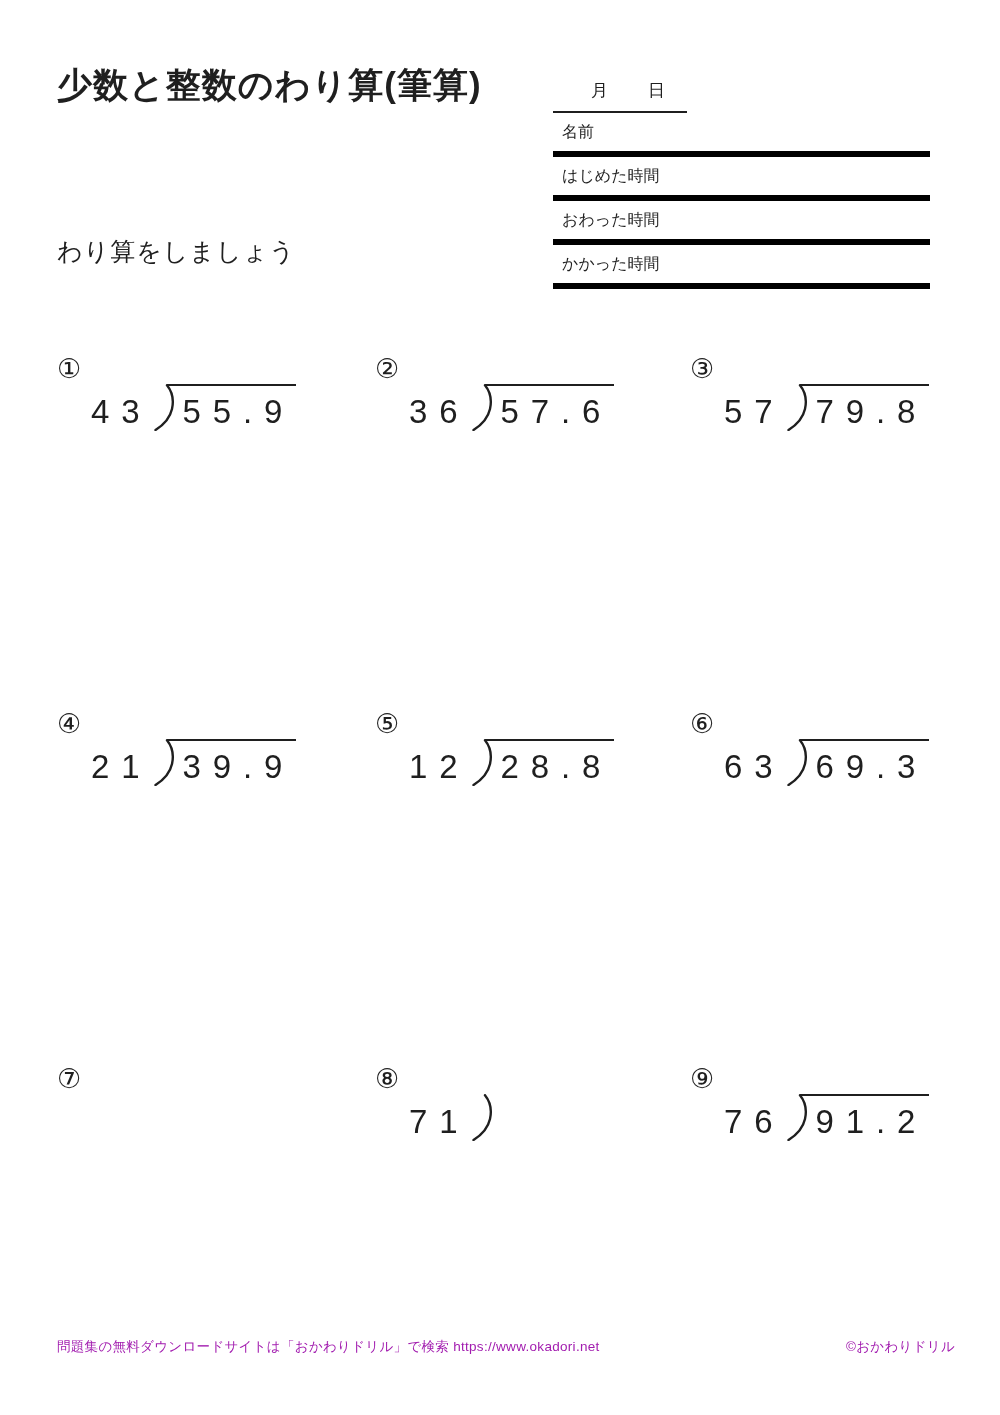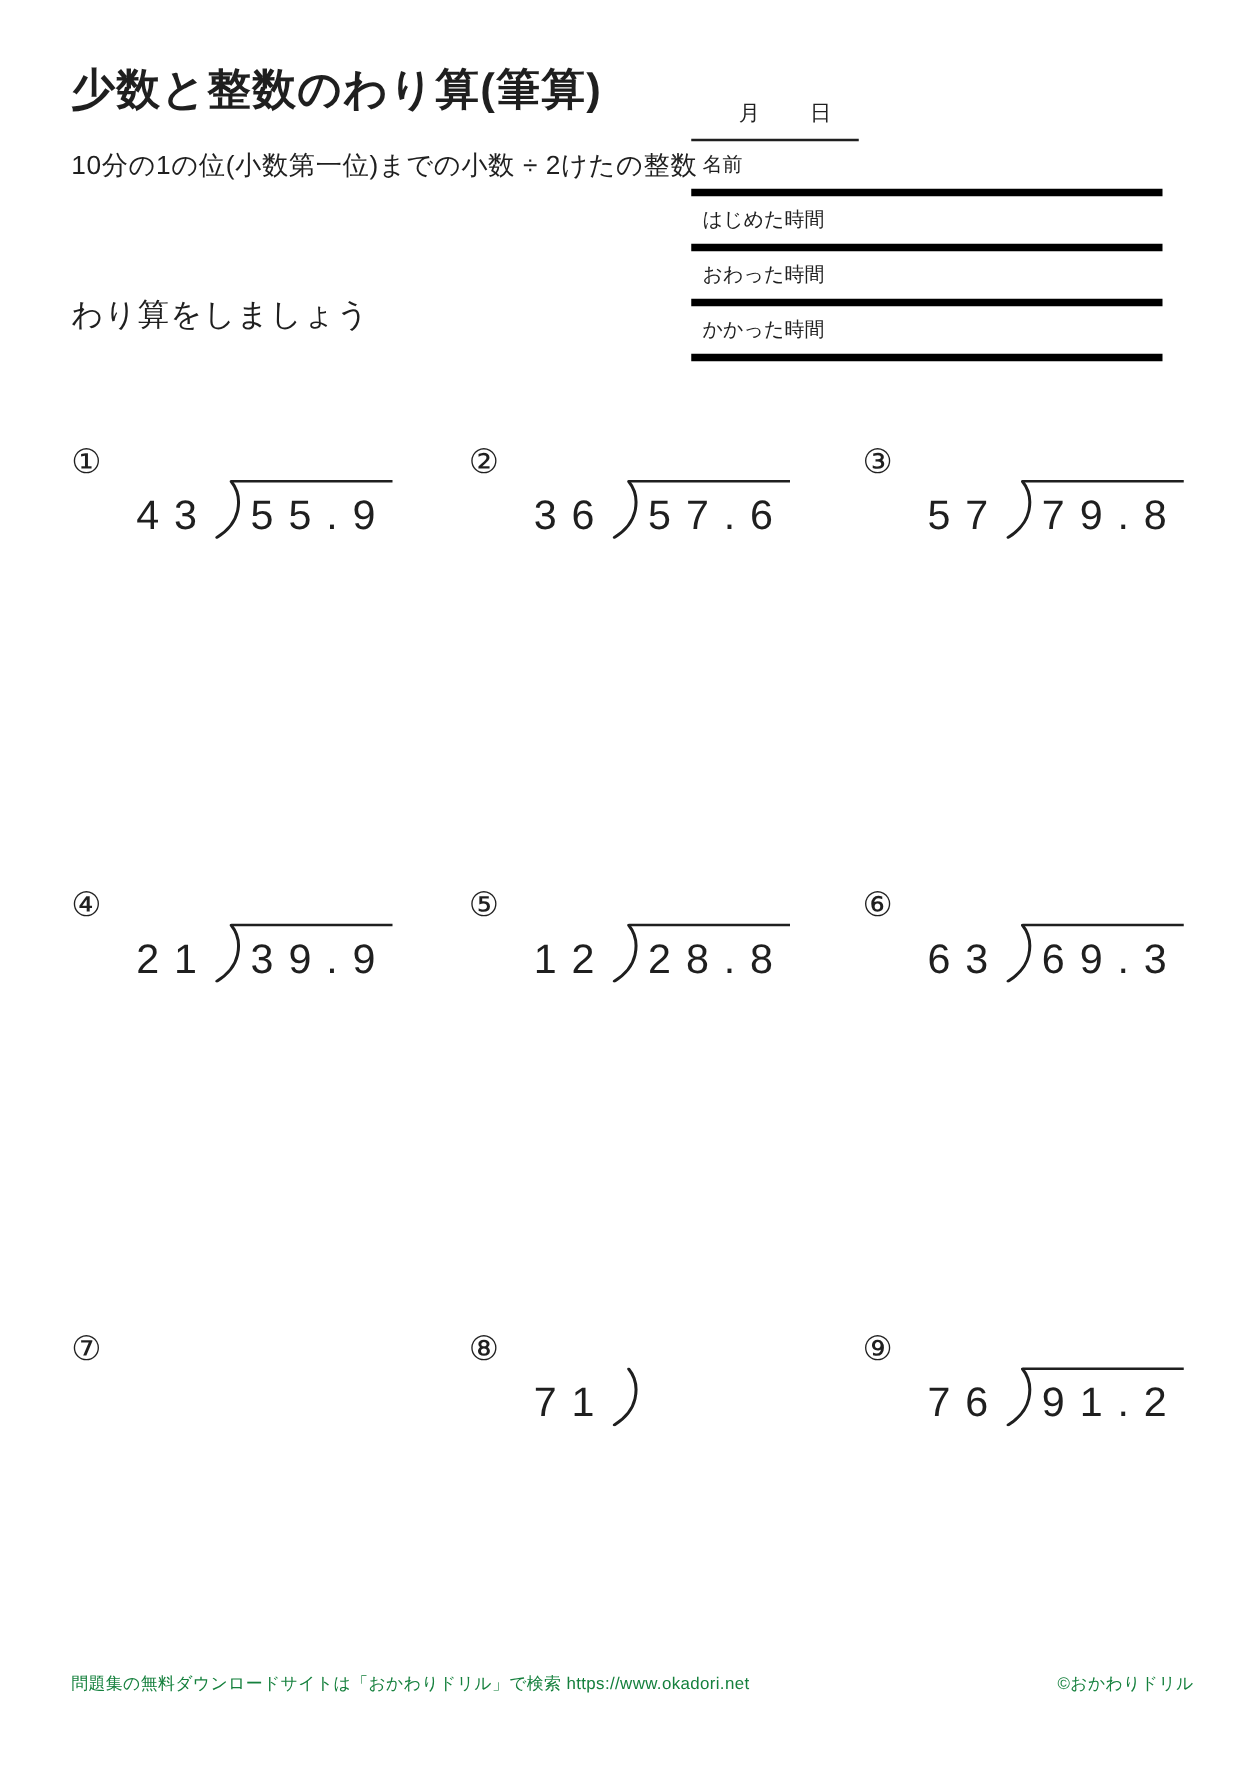--- a/index.html
+++ b/index.html
@@ -8,21 +8,21 @@
     width: 1000px;
     height: 1415px;
     background: #ffffff;
     font-family: "Liberation Sans", "DejaVu Sans", sans-serif;
     color: #1f1f1f;
     overflow: hidden;
   }
 
   
   .title {
-    position: absolute; left: 57px; top: 48px;
+    position: absolute; left: 57px; top: 62px;
     font-size: 35px; font-weight: bold; letter-spacing: 1px;
   }
   .subtitle {
     position: absolute; left: 57px; top: 118px;
     font-size: 21px; letter-spacing: 0.5px;
   }
   .subtitle2 {
     position: absolute; left: 57px; top: 161px;
     font-size: 21px; letter-spacing: 0.5px;
   }
@@ -53,51 +53,50 @@
   .fill-space { flex: 1; }
 
   
   .problems {
     position: absolute; left: 57px; top: 355px;
     display: grid;
     grid-template-columns: 318px 315px 253px;
     grid-auto-rows: 355px;
   }
   .marker { font-size: 27px; line-height: 28px; }
-  .expr { display: flex; align-items: flex-start; margin: 1px 0 0 52px; }
+  .expr { display: flex; align-items: flex-start; margin: 1px 0 0 34px; }
   .divisor {
     font-size: 33px; line-height: 1;
     letter-spacing: 0.36em;
     padding-top: 11px;
     white-space: nowrap;
   }
   .bracket { width: 22px; height: 47px; margin-left: 2px; flex: none; }
   .dividend {
     font-size: 33px; line-height: 1;
     letter-spacing: 0.36em;
     border-top: 2.5px solid #1f1f1f;
     margin-left: -8px;
     padding: 9px 2px 0 15px;
     white-space: nowrap;
   }
 
   
   .footer {
     position: absolute; left: 57px; top: 1338px; width: 898px;
     display: flex; justify-content: space-between;
-    font-size: 13.5px; color: #15803d; letter-spacing: 0.3px;
+    font-size: 13.5px; color: #a21caf; letter-spacing: 0.3px;
   }
 </style>
 </head>
 <body>
 
 <div class="page">
 
   <div class="title">少数と整数のわり算(筆算)</div>
-  <div class="subtitle">10分の1の位(小数第一位)までの小数 ÷ 2けたの整数</div>
   <div class="instruction">わり算をしましょう</div>
 
   <div class="form">
     <div class="date-row">
       <span>月</span>
       <span>日</span>
     </div>
     <div class="form-row">
       <span>名前</span>
       <span class="fill-space"></span>

